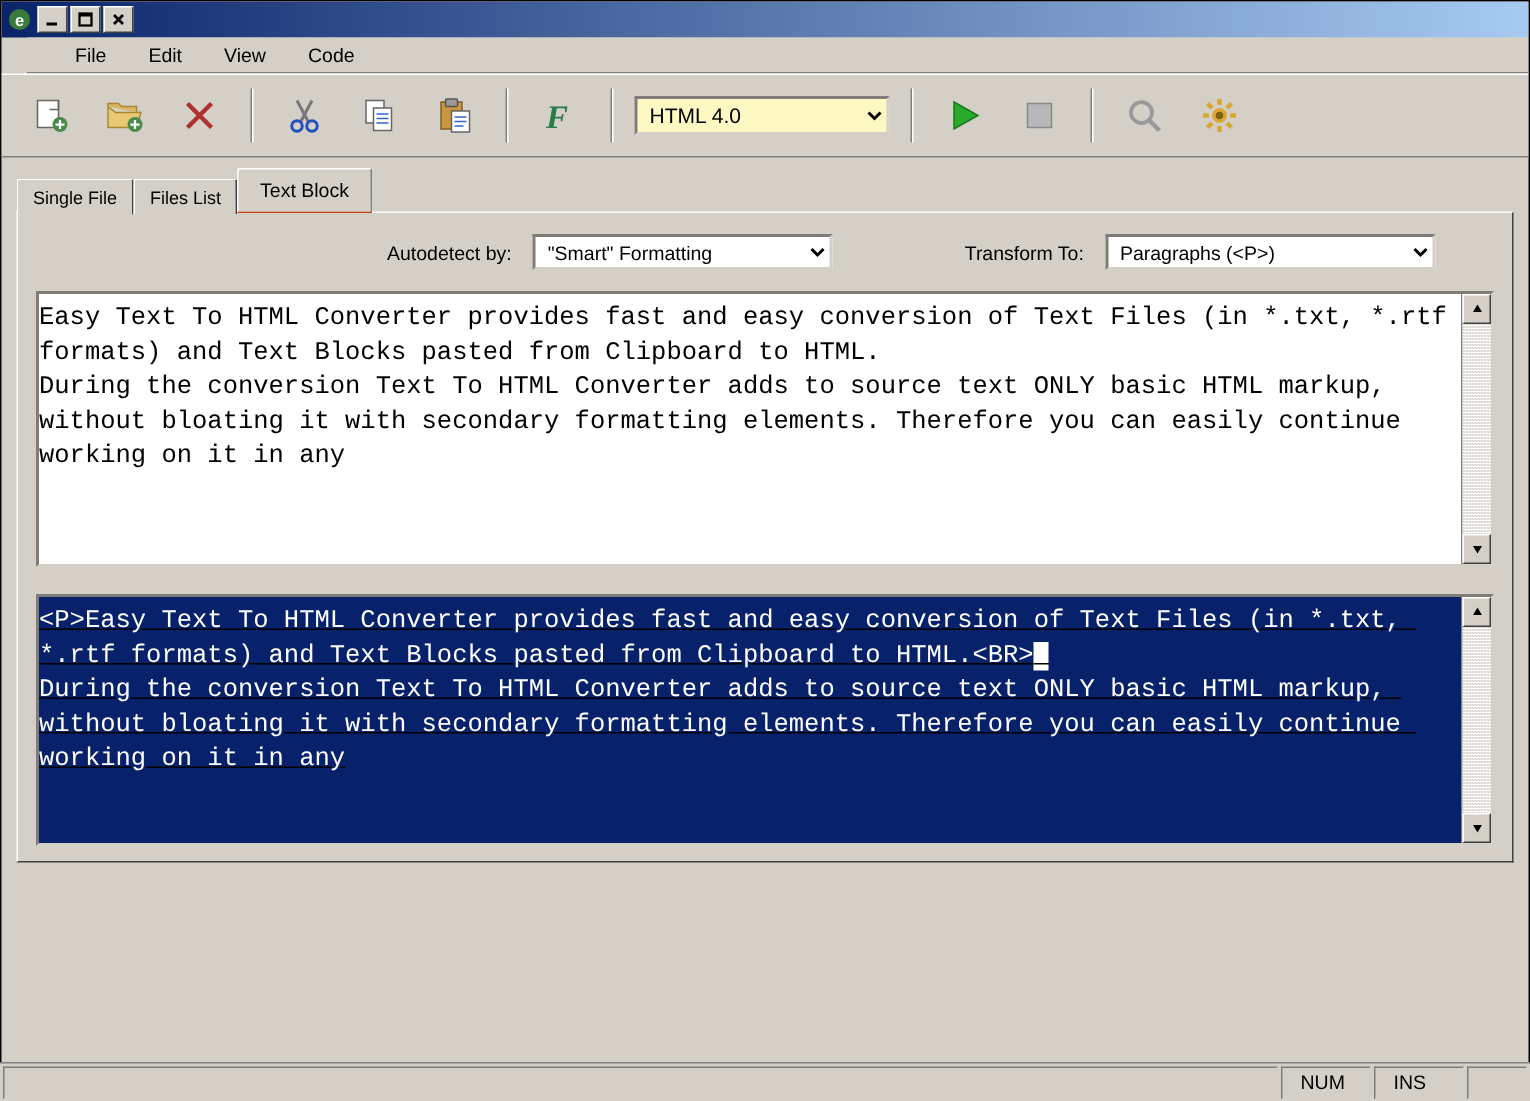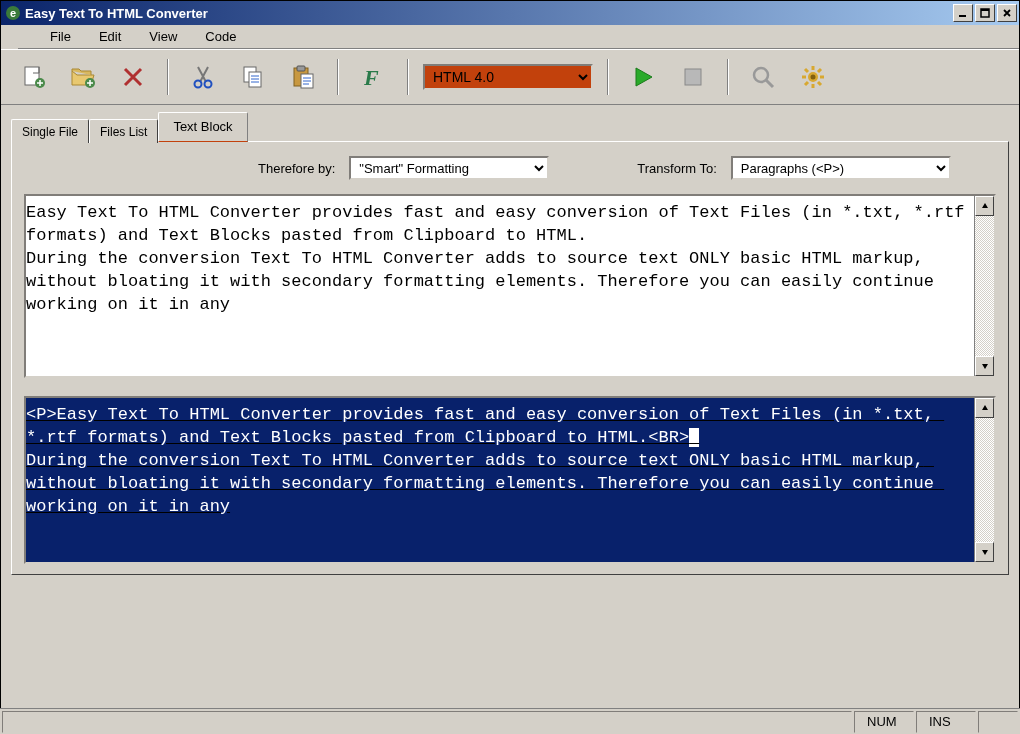--- a/index.html
+++ b/index.html
@@ -56,21 +56,21 @@
   .tool-btn {
     width: 40px; height: 40px; display: flex; align-items: center; justify-content: center;
     cursor: pointer; border: 1px solid transparent;
   }
   .tool-sep {
     width: 2px; height: 36px;
     border-left: 1px solid #808080; border-right: 1px solid #fff;
     margin: 0 4px;
   }
   .format-select {
-    width: 170px; height: 26px; font-size: 14px; background: #c2410c;
+    width: 170px; height: 26px; font-size: 14px; background: #fef9c3;
     border: 2px inset #d4d0c8; padding: 0 4px;
   }
   
   .tab-area {
     padding: 8px 10px 0 10px;
   }
   .tabs {
     display: flex; align-items: flex-end; height: 28px;
     position: relative;
   }
@@ -161,21 +161,20 @@
 
 <div class="content-shell">
 
   <div class="titlebar">
     <span class="app-icon">
       <svg viewBox="0 0 16 16">
           <circle cx="8" cy="8" r="7" fill="#3a7a3a"></circle>
           <text x="8" y="12" text-anchor="middle" font-size="11" fill="#fff" font-family="Arial">e</text>
         </svg>
     </span>
-    <span class="title">Easy Text To HTML Converter</span>
     <div class="win-btns">
       <div class="win-btn">
         <svg viewBox="0 0 10 10">
             <rect x="1" y="7" width="7" height="2" fill="#000"></rect>
           </svg>
       </div>
       <div class="win-btn">
         <svg viewBox="0 0 10 10">
             <rect x="1" y="1" width="8" height="8" fill="none" stroke="#000" stroke-width="1.5"></rect>
             <rect x="1" y="1" width="8" height="2" fill="#000"></rect>
@@ -282,21 +281,21 @@
 
   <div class="tab-area">
     <div class="tabs">
       <div class="tab">Single File</div>
       <div class="tab">Files List</div>
       <div class="tab active">Text Block</div>
     </div>
     <div class="tab-content">
       <div class="opts-row">
         <div class="spacer-lead"></div>
-        <label>Therefore by:</label>
+        <label>Autodetect by:</label>
         <select class="autodetect-select">
           <option>"Smart" Formatting</option>
         </select>
         <div class="mid-spacer"></div>
         <label>Transform To:</label>
         <select class="transform-select">
           <option>Paragraphs (&lt;P&gt;)</option>
         </select>
       </div>
 

